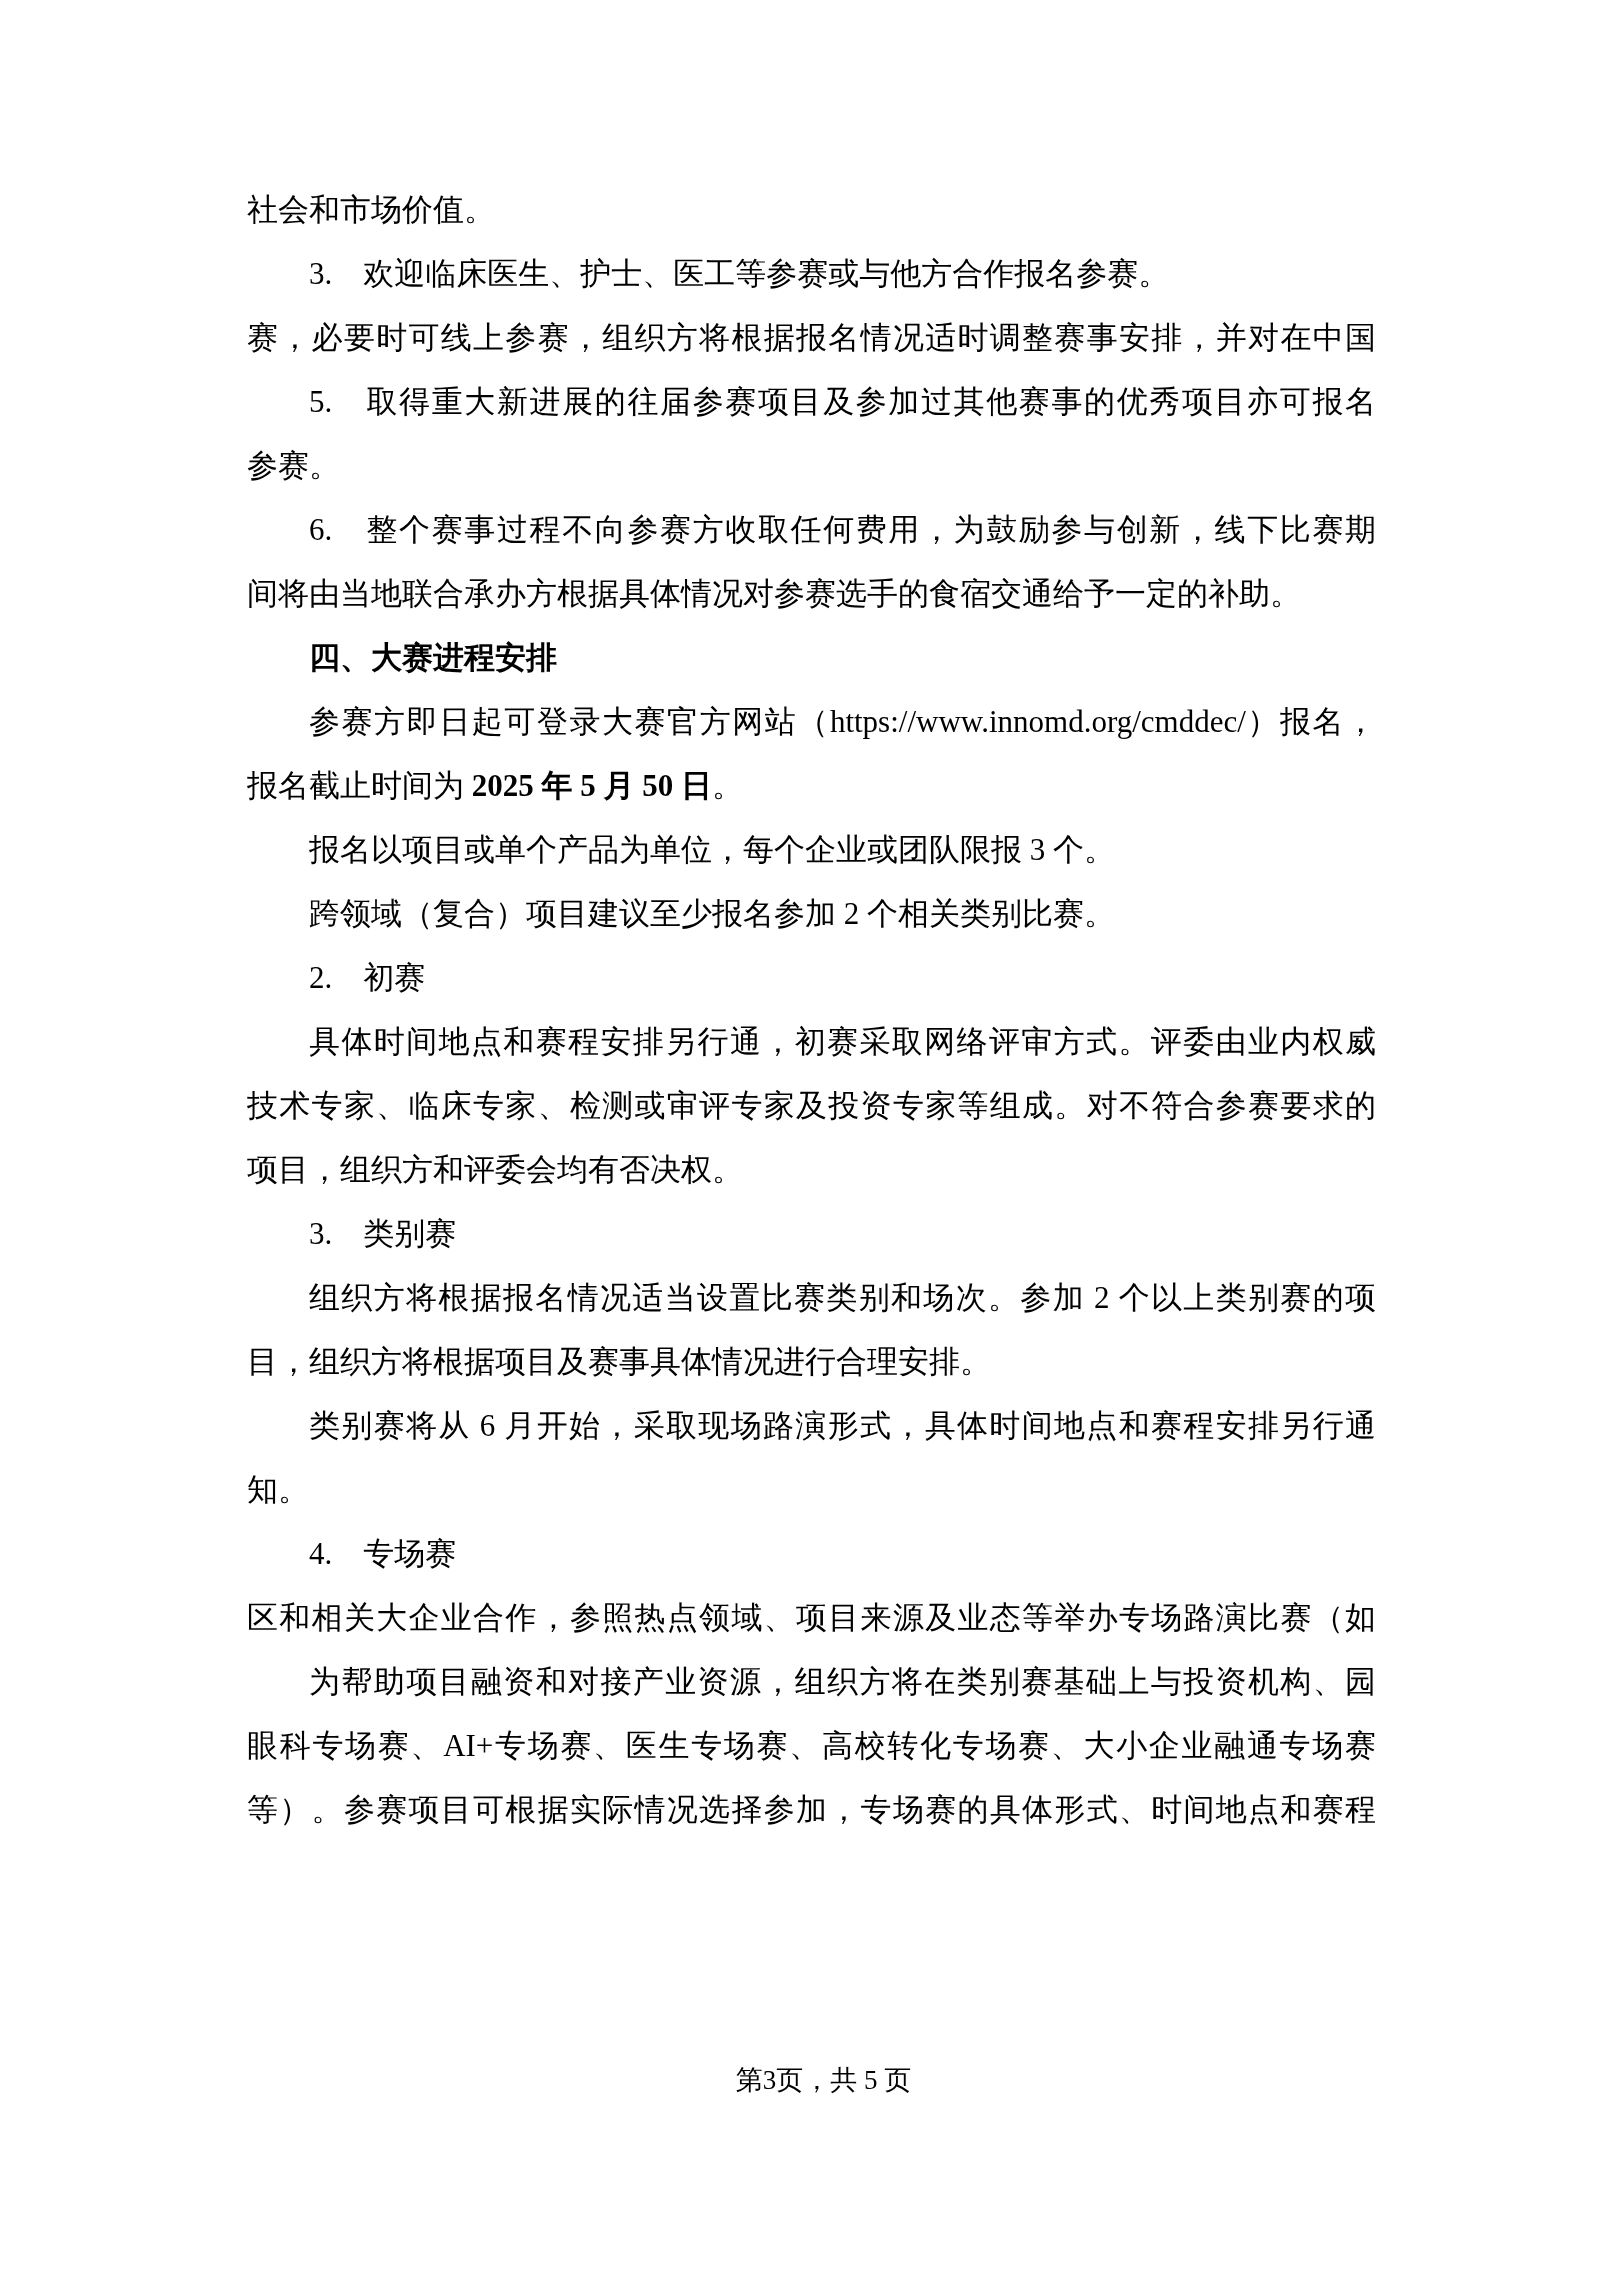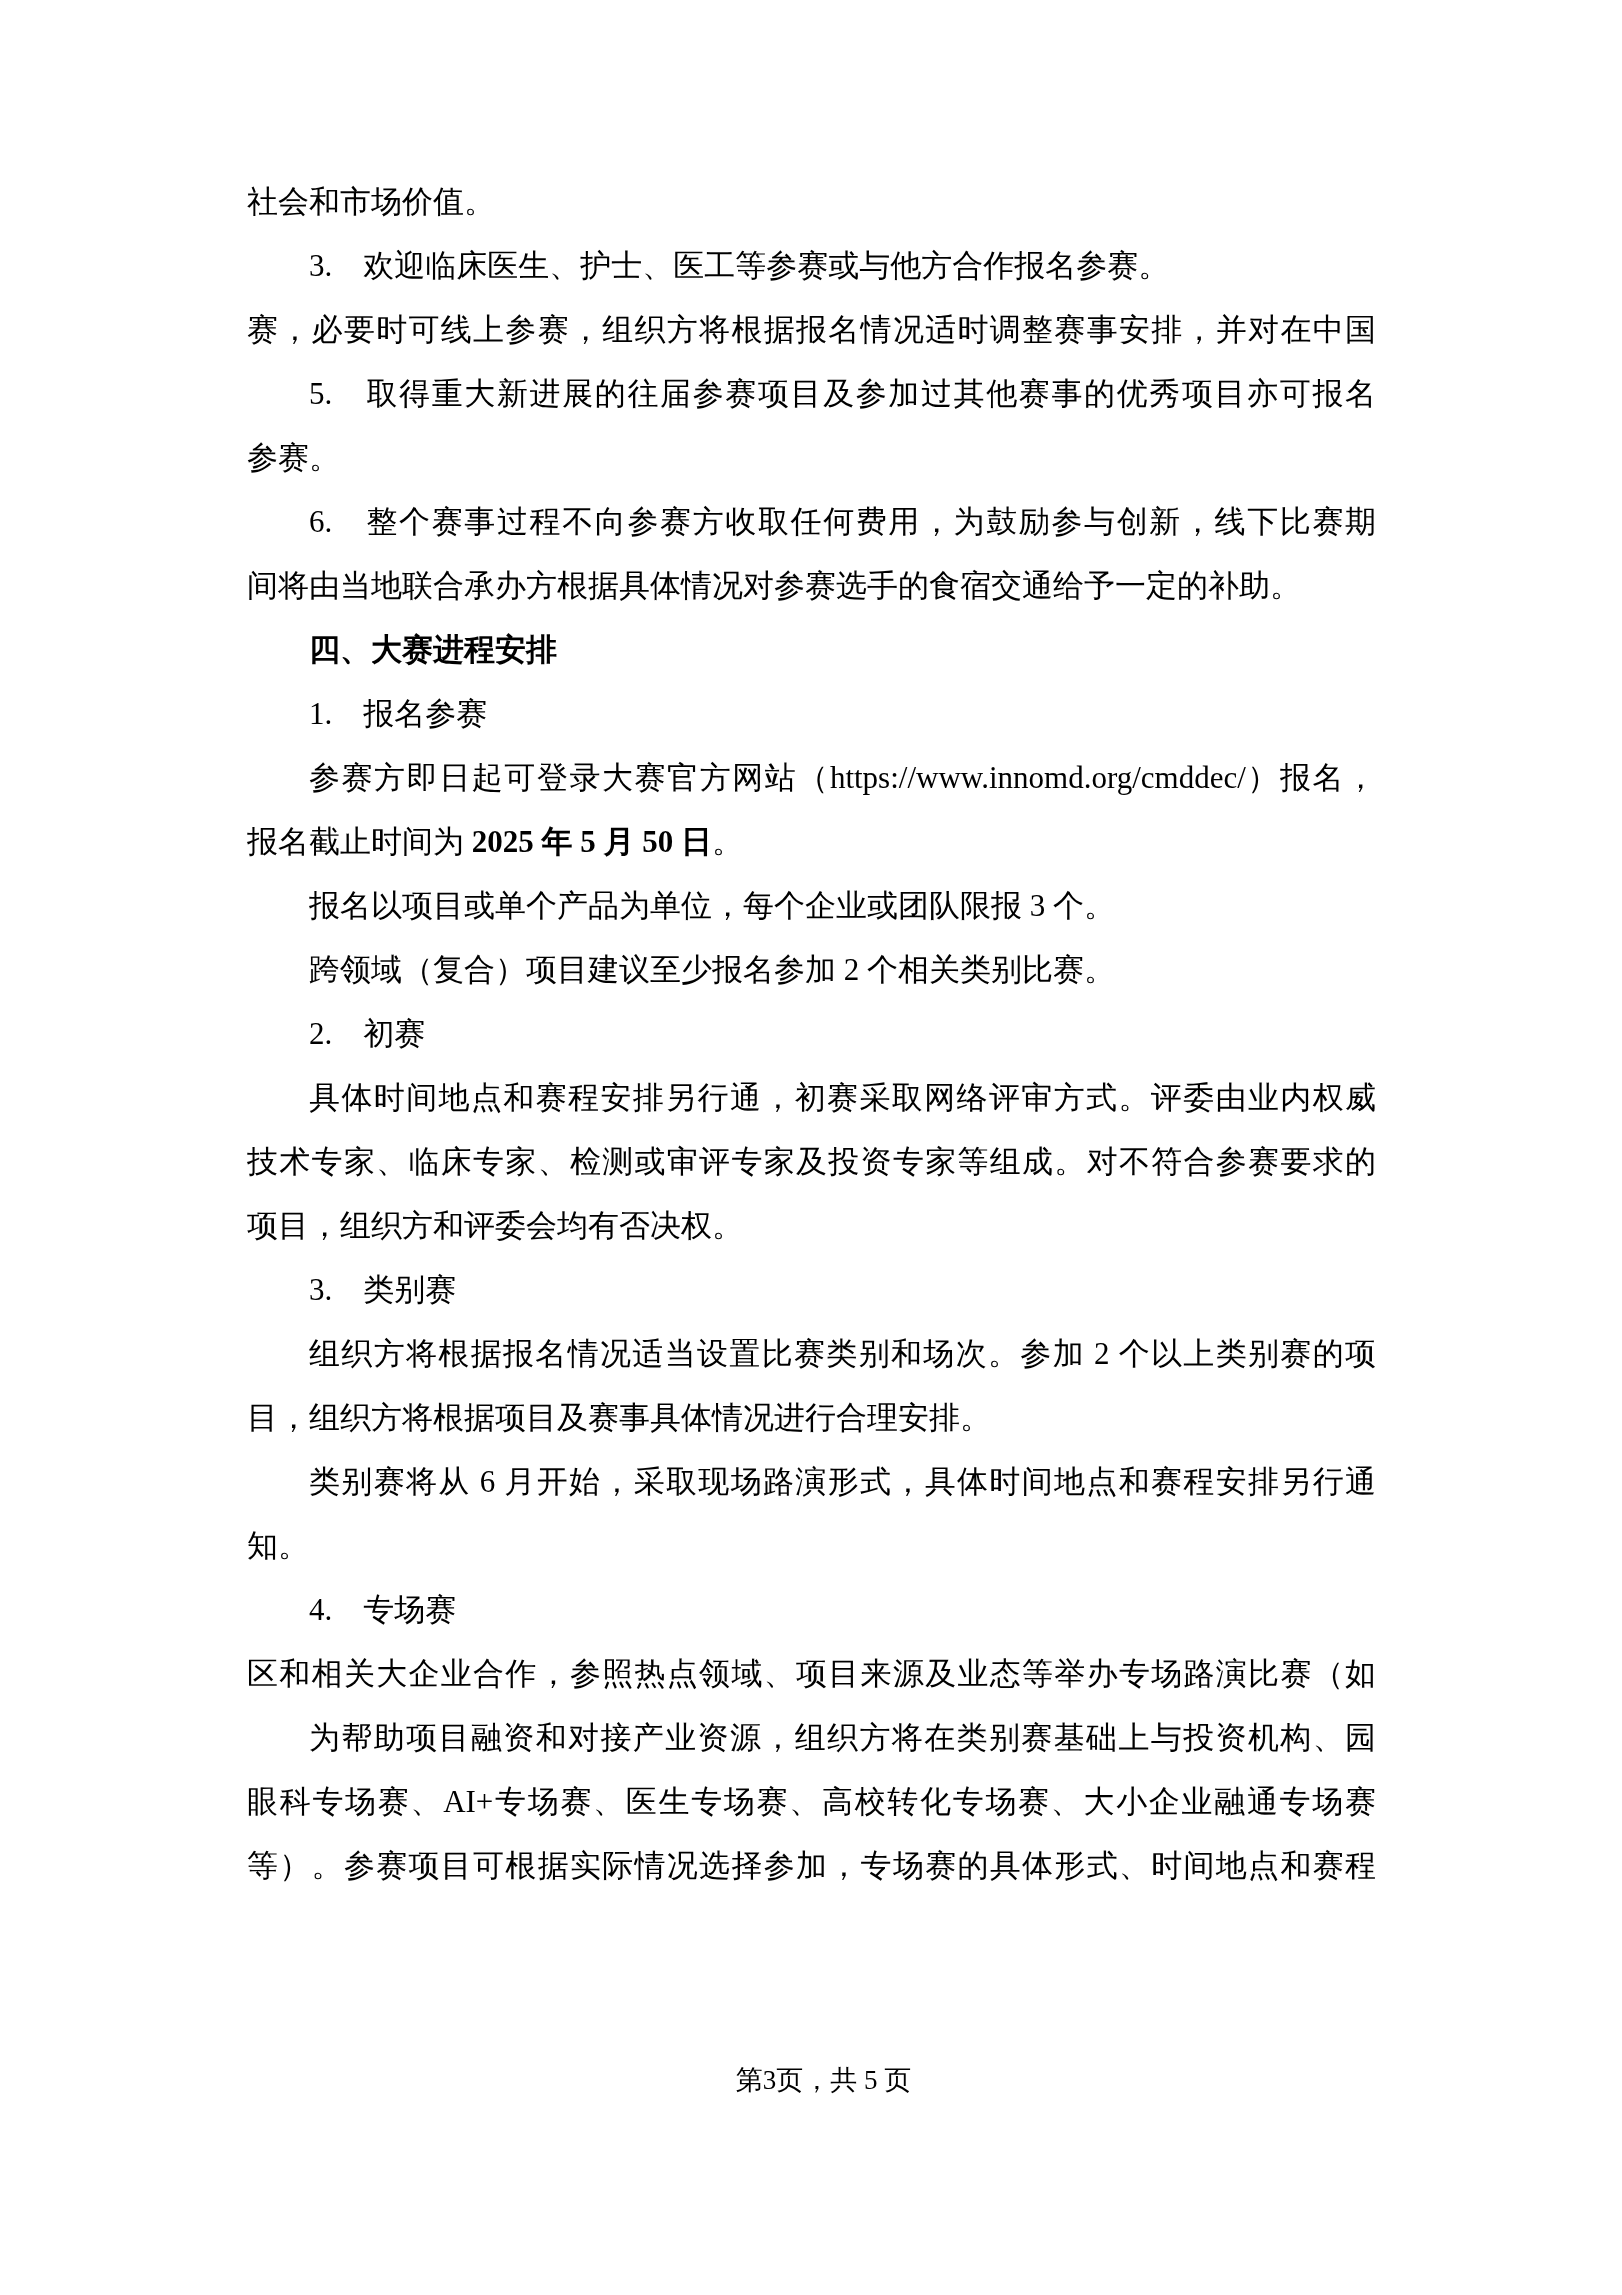--- a/index.html
+++ b/index.html
@@ -12,21 +12,21 @@
     width: 1623px;
     height: 2295px;
     background: #ffffff;
     color: #000000;
     font-family: "Liberation Serif", "DejaVu Serif", serif;
     overflow: hidden;
   }
   .content {
     position: absolute;
     left: 247px;
-    top: 170px;
+    top: 178px;
     width: 1129px;
   }
   .line {
     font-size: 31px;
     line-height: 64px;
     text-align: justify;
     letter-spacing: 0;
   }
   .line.full {
     text-align-last: justify;
@@ -59,21 +59,20 @@
 <div class="page">
   <div class="content">
       <div class="line"><span>社会和市场价值。</span></div>
       <div class="line indent"><span>3.　欢迎临床医生、护士、医工等参赛或与他方合作报名参赛。</span></div>
       <div class="line full"><span>赛，必要时可线上参赛，组织方将根据报名情况适时调整赛事安排，并对在中国</span></div>
       <div class="line indent full"><span>5.　取得重大新进展的往届参赛项目及参加过其他赛事的优秀项目亦可报名</span></div>
       <div class="line"><span>参赛。</span></div>
       <div class="line indent full"><span>6.　整个赛事过程不向参赛方收取任何费用，为鼓励参与创新，线下比赛期</span></div>
       <div class="line"><span>间将由当地联合承办方根据具体情况对参赛选手的食宿交通给予一定的补助。</span></div>
       <div class="line indent heading"><span class="b">四、大赛进程安排</span></div>
-      <div class="line indent"><span>1.　报名参赛</span></div>
       <div class="line indent full"><span>参赛方即日起可登录大赛官方网站（https://www.innomd.org/cmddec/）报名，</span></div>
       <div class="line"><span>报名截止时间为 </span><span class="b">2025 年 5 月 50 日</span><span>。</span></div>
       <div class="line indent"><span>报名以项目或单个产品为单位，每个企业或团队限报 3 个。</span></div>
       <div class="line indent"><span>跨领域（复合）项目建议至少报名参加 2 个相关类别比赛。</span></div>
       <div class="line indent"><span>2.　初赛</span></div>
       <div class="line indent full"><span>具体时间地点和赛程安排另行通，初赛采取网络评审方式。评委由业内权威</span></div>
       <div class="line full"><span>技术专家、临床专家、检测或审评专家及投资专家等组成。对不符合参赛要求的</span></div>
       <div class="line"><span>项目，组织方和评委会均有否决权。</span></div>
       <div class="line indent"><span>3.　类别赛</span></div>
       <div class="line indent full"><span>组织方将根据报名情况适当设置比赛类别和场次。参加 2 个以上类别赛的项</span></div>

